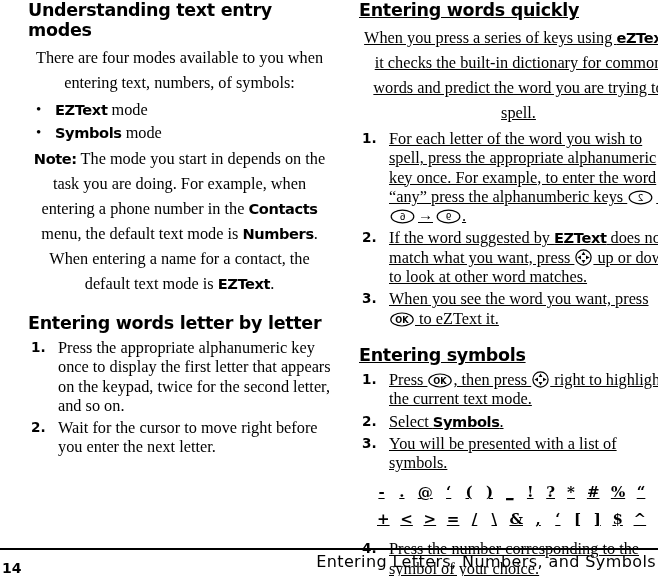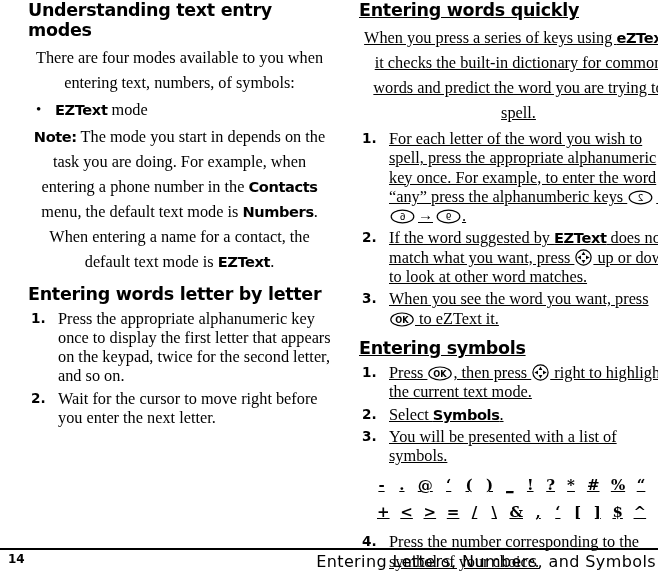--- a/index.html
+++ b/index.html
@@ -44,21 +44,21 @@
 
   h2.heading {
     font-family: "DejaVu Sans", sans-serif;
     font-weight: bold;
     font-size: 17.5px;
     line-height: 20px;
     letter-spacing: -0.3px;
     margin: 0 0 5px 0;
     padding: 0;
   }
-  .heading.tight-top { margin-top: 10px; }
+  .heading.tight-top { margin-top: 17px; }
 
   p.body {
     font-size: 16.3px;
     line-height: 25px;
     margin: 0 0 4px 0;
     padding: 0;
     text-align: center;
   }
 
   b, strong, .b {
@@ -172,23 +172,24 @@
     height: 24px;
     display: flex;
     align-items: flex-start;
     justify-content: space-between;
     font-family: "DejaVu Sans", sans-serif;
     font-size: 14px;
     letter-spacing: 0.4px;
   }
   .footer .pageno {
     font-weight: bold;
-    font-size: 12px;
-    padding-left: 8px;
+    font-size: 14px;
+    padding-left: 2px;
     letter-spacing: 0;
+    margin-top: 8px;
   }
   .footer .chapter {
     padding-right: 2px;
     font-size: 16px;
   }
 </style>
 </head>
 <body>
 
 <div class="page">
@@ -196,20 +197,21 @@
   <div class="columns">
 
     <div class="col col-left">
 
       <h2 class="heading">Understanding text entry modes</h2>
 
       <p class="body">There are four modes available to you when entering text, numbers, of symbols:</p>
 
       <ul class="bullets">
         <li><span class="b">EZText</span><span> mode</span></li>
+        <li><span class="b">Symbols</span><span> mode</span></li>
       </ul>
 
       <p class="body"><span class="b">Note:</span><span> The mode you start in depends on the task you are doing. For example, when entering a phone number in the </span><span class="b">Contacts</span><span> menu, the default text mode is </span><span class="b">Numbers</span><span>. When entering a name for a contact, the default text mode is </span><span class="b">EZText</span><span>.</span></p>
 
       <h2 class="heading tight-top">Entering words letter by letter</h2>
 
       <ol class="steps">
         <li>
           <span class="num">1.</span>
           <span>Press the appropriate alphanumeric key once to display the first letter that appears on the keypad, twice for the second letter, and so on.</span>

